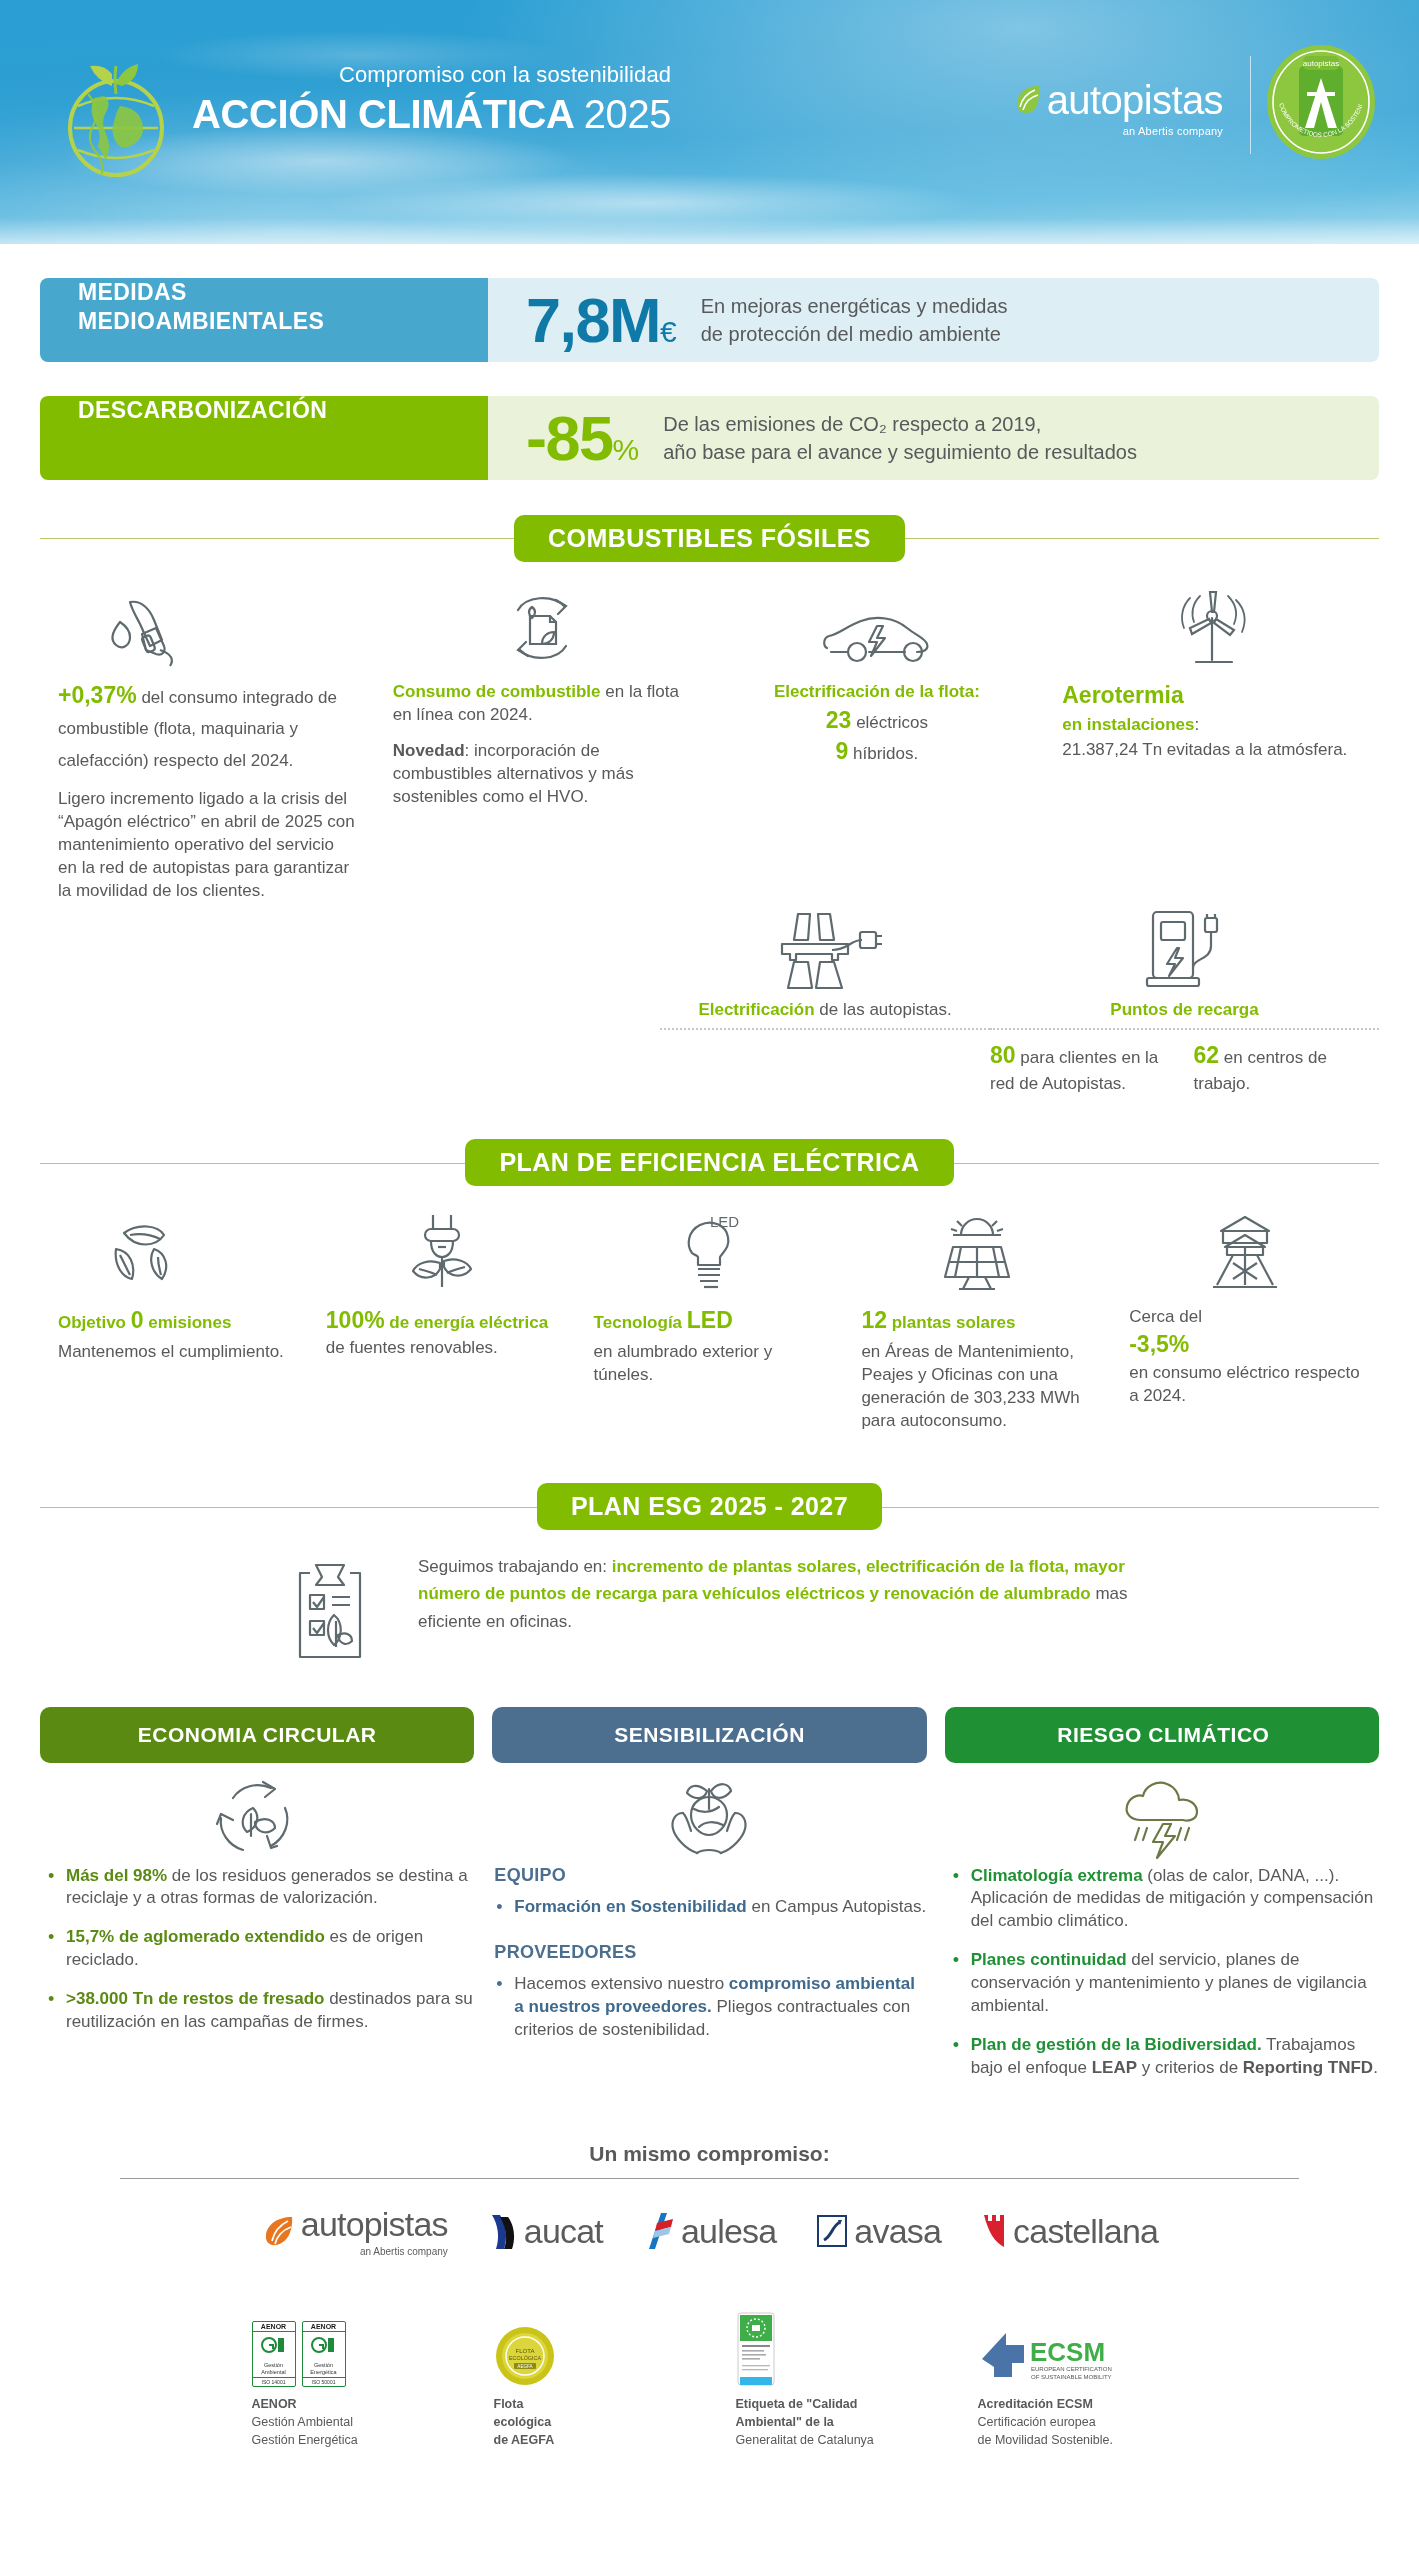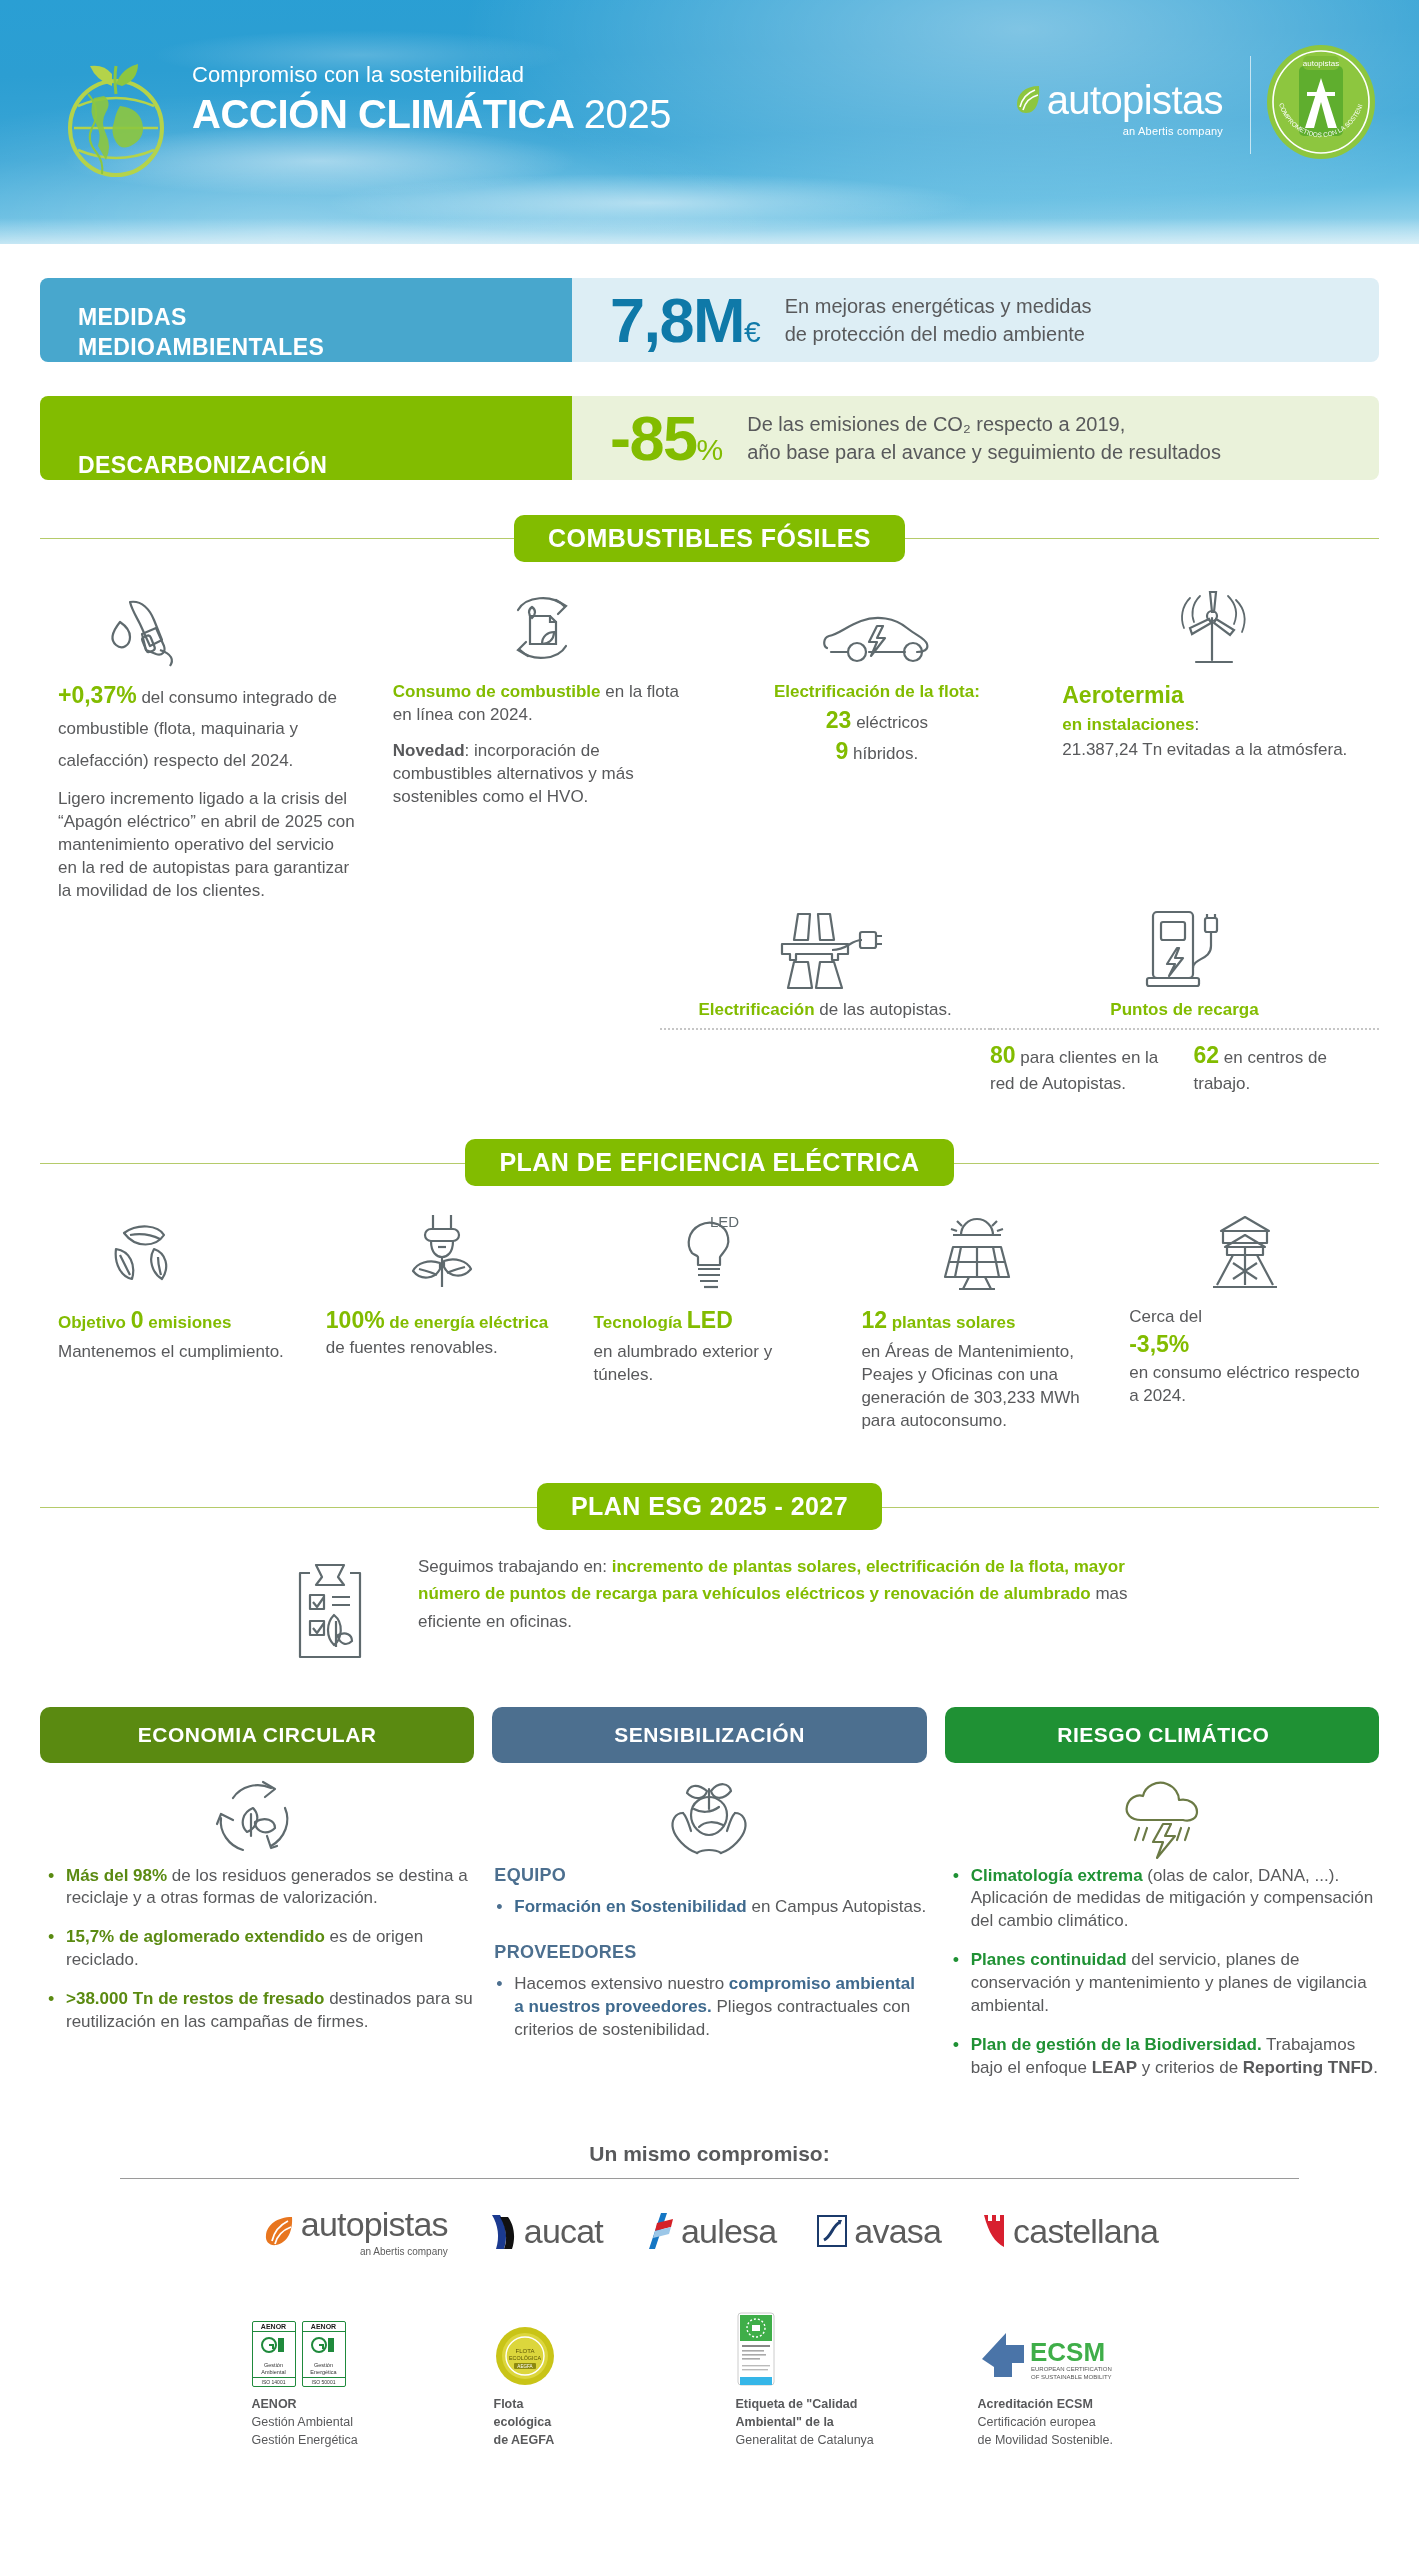--- a/index.html
+++ b/index.html
@@ -28,37 +28,37 @@
     background: linear-gradient(180deg, rgba(255,255,255,0.0), rgba(255,255,255,0.55));
   }
   .cloud-a { position:absolute; width:520px; height:70px; left:60px; bottom:48px;
     background: radial-gradient(ellipse at center, rgba(255,255,255,0.45), rgba(255,255,255,0) 70%); }
   .cloud-b { position:absolute; width:640px; height:58px; left:330px; bottom:12px;
     background: radial-gradient(ellipse at center, rgba(255,255,255,0.50), rgba(255,255,255,0) 72%); }
   .cloud-c { position:absolute; width:420px; height:50px; left:150px; top:30px;
     background: radial-gradient(ellipse at center, rgba(255,255,255,0.22), rgba(255,255,255,0) 70%); }
 
   .globe { position:absolute; left:58px; top:48px; width:116px; height:132px; }
-  .header-text { position:absolute; left:192px; top:62px; }
+  .header-text { position:absolute; left:192px; top:62px;text-align:right; }
   .h-sub { font-size: 22px; color:#ffffff; letter-spacing:.1px; font-weight:400; margin-bottom:4px;}
   .h-title { font-size: 40px; color:#ffffff; font-weight:700; letter-spacing:-0.4px; }
   .h-title .yr { font-weight:400; }
 
   .brand { position:absolute; right:196px; top:80px; text-align:left; }
   .brand-word { font-size:40px; color:#ffffff; font-weight:400; letter-spacing:-0.6px; line-height:1; }
   .brand-sub { font-size:11px; color:#ffffff; text-align:right; margin-top:5px; letter-spacing:.2px;}
   .brand-leaf { position:absolute; left:-32px; top:4px; width:26px; height:30px; }
   .divider-v { position:absolute; right:168px; top:56px; width:1px; height:98px; background:rgba(255,255,255,.65); }
   .seal { position:absolute; right:40px; top:42px; width:116px; height:120px; }
 
   
   .band { padding: 0 40px; }
   .bar { display:flex; align-items:stretch; margin-top:34px; }
   .bar-label {
-    width:532px; border-radius:8px 0 0 8px; display:flex; align-items:flex-end;
+    width:448px; border-radius:8px 0 0 8px; display:flex; align-items:flex-start;
     padding: 0 38px; color:#fff; font-weight:700; font-size:23px; letter-spacing:.4px; line-height:1.28;
   }
   .bar-body { flex:1; border-radius:0 8px 8px 0; display:flex; align-items:center; padding: 0 0 0 38px; }
   .bar-fig { font-weight:700; letter-spacing:-1.5px; line-height:1; white-space:nowrap; }
   .bar-fig .unit { font-weight:400; letter-spacing:0; }
   .bar-desc { font-size:20px; line-height:1.42; color:#58595b; margin-left:24px; }
 
   .bar-blue .bar-label { background:#48a7cd; }
   .bar-blue .bar-body  { background:#ddeef5; height:84px; }
   .bar-blue .bar-fig   { color:#0f79a8; font-size:63px; }

